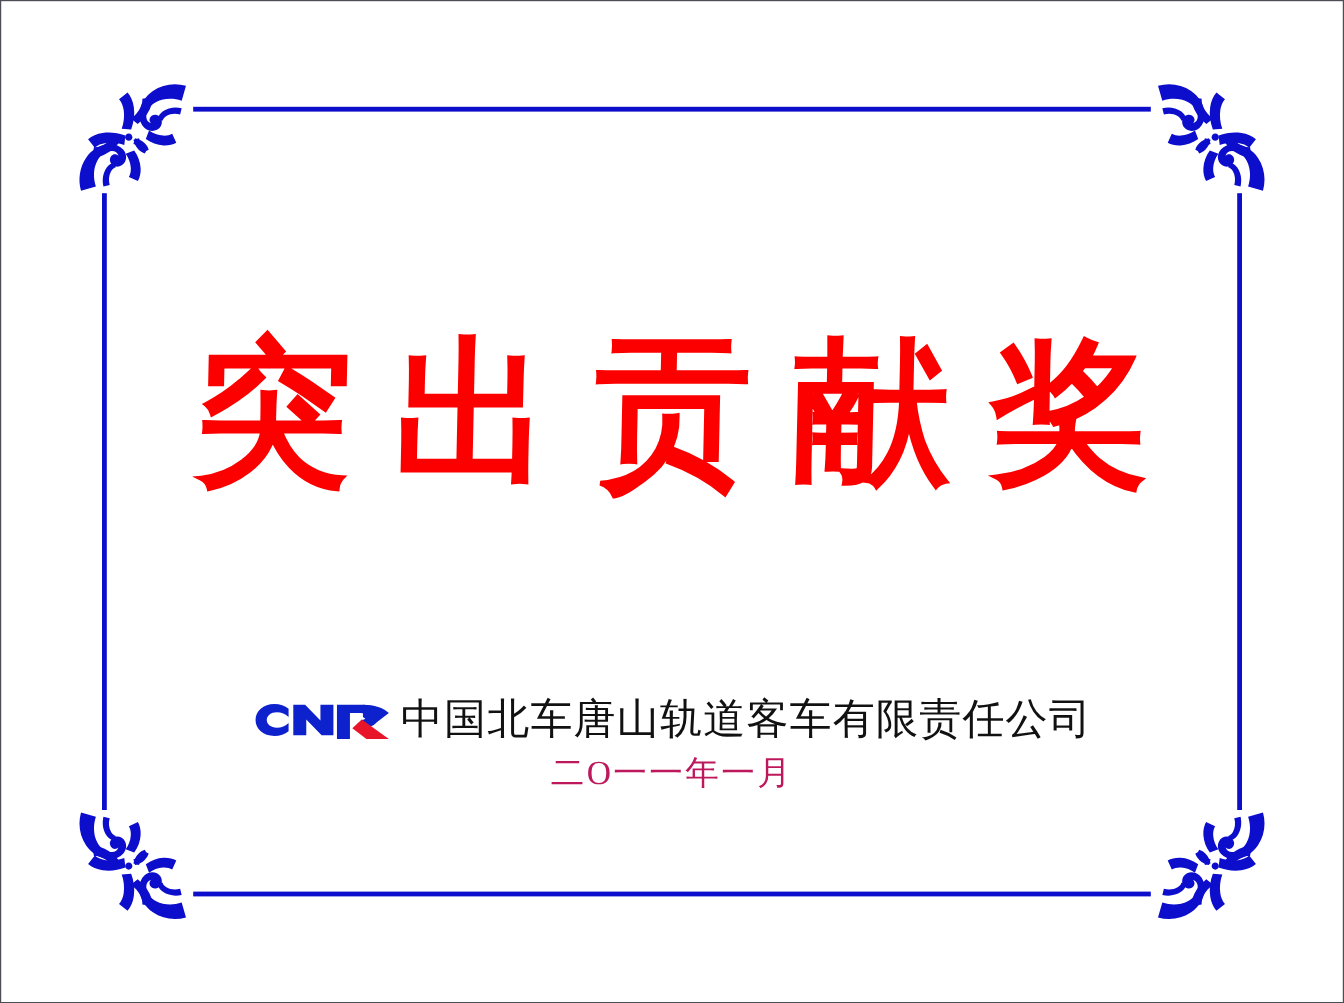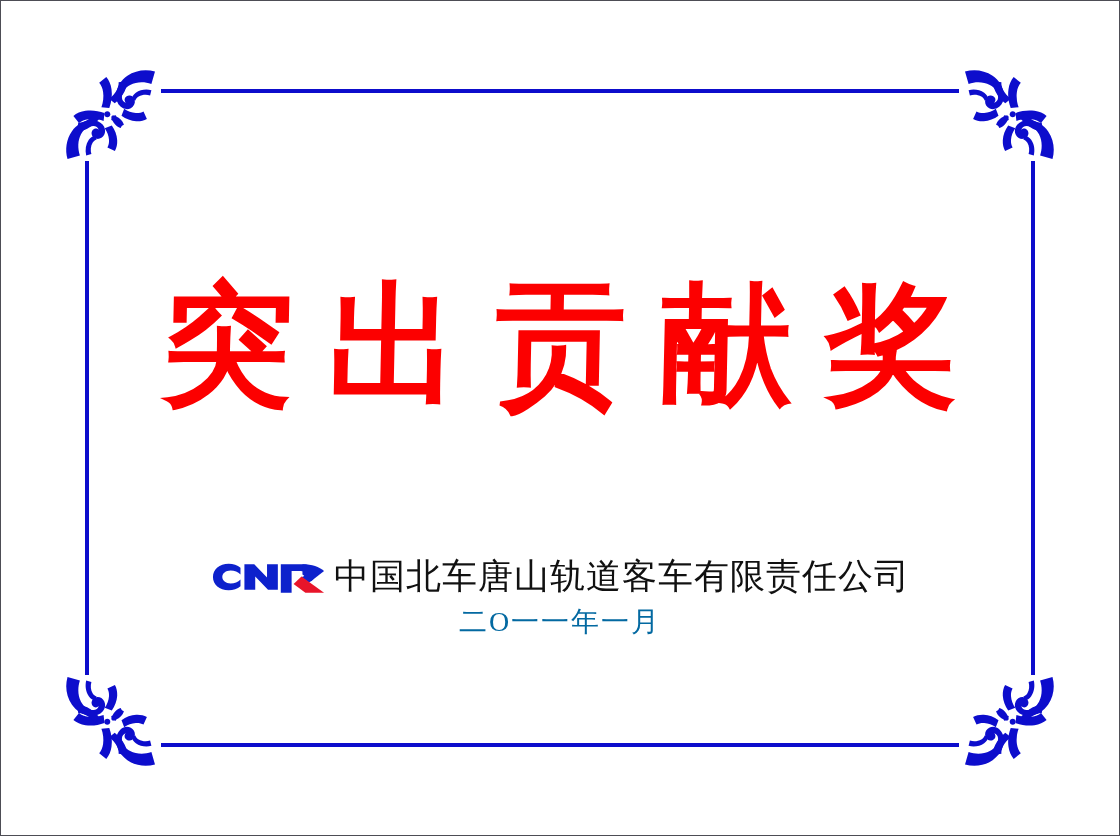--- a/index.html
+++ b/index.html
@@ -70,20 +70,21 @@
     left: 0;
     right: 0;
     top: 558px;
     text-align: center;
   }
   .org-line {
     display: flex;
     align-items: center;
     justify-content: center;
     gap: 6px;
+    margin-top: 23px;
   }
   .cnr-logo {
     display: block;
     width: 118px;
     height: 34px;
     flex: 0 0 auto;
   }
   .cnr-logo svg { display: block; width: 100%; height: 100%; }
   .org-name {
     font-family: "Liberation Serif", "DejaVu Serif", serif;
@@ -91,21 +92,21 @@
     line-height: 1;
     color: #111111;
     letter-spacing: 1px;
     white-space: nowrap;
   }
   .date-line {
     margin-top: 14px;
     font-family: "Liberation Serif", "DejaVu Serif", serif;
     font-size: 28px;
     line-height: 1;
-    color: #0369a1;
+    color: #be185d;
     letter-spacing: 2px;
     white-space: nowrap;
   }
 </style>
 </head>
 <body>
 
 <div id="certificate">
 
   <div class="rule rule-top"></div>

